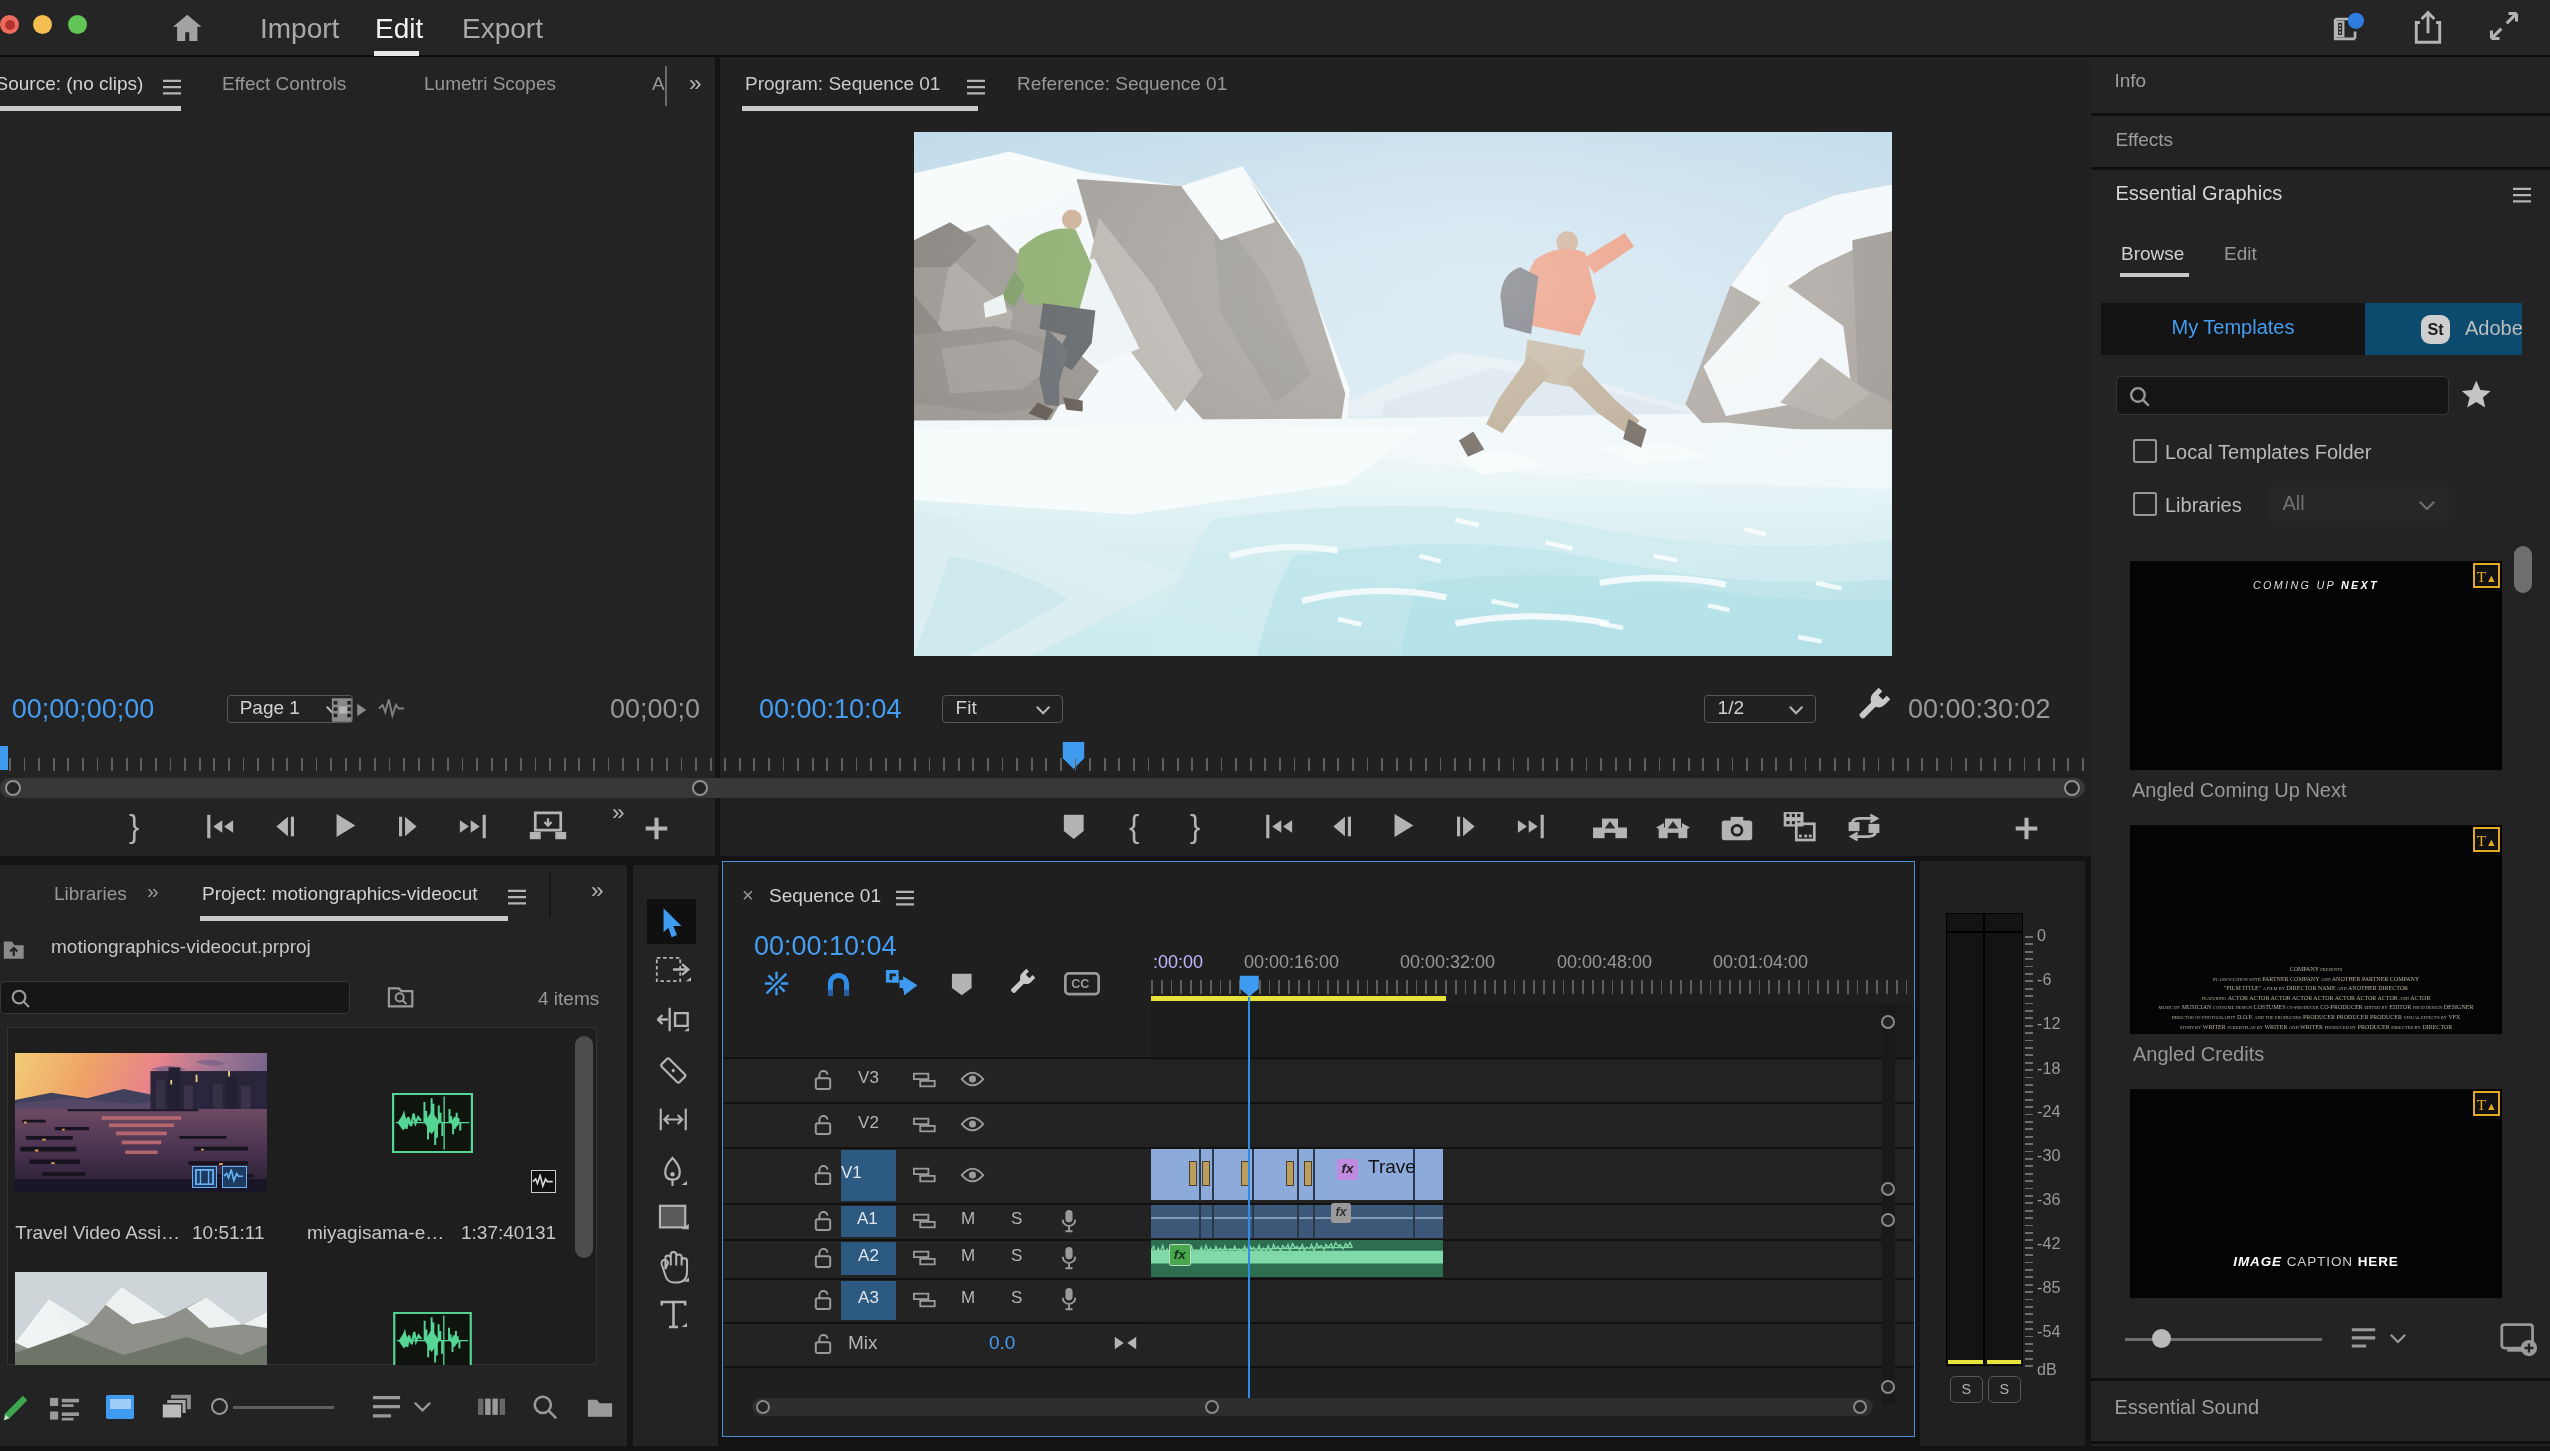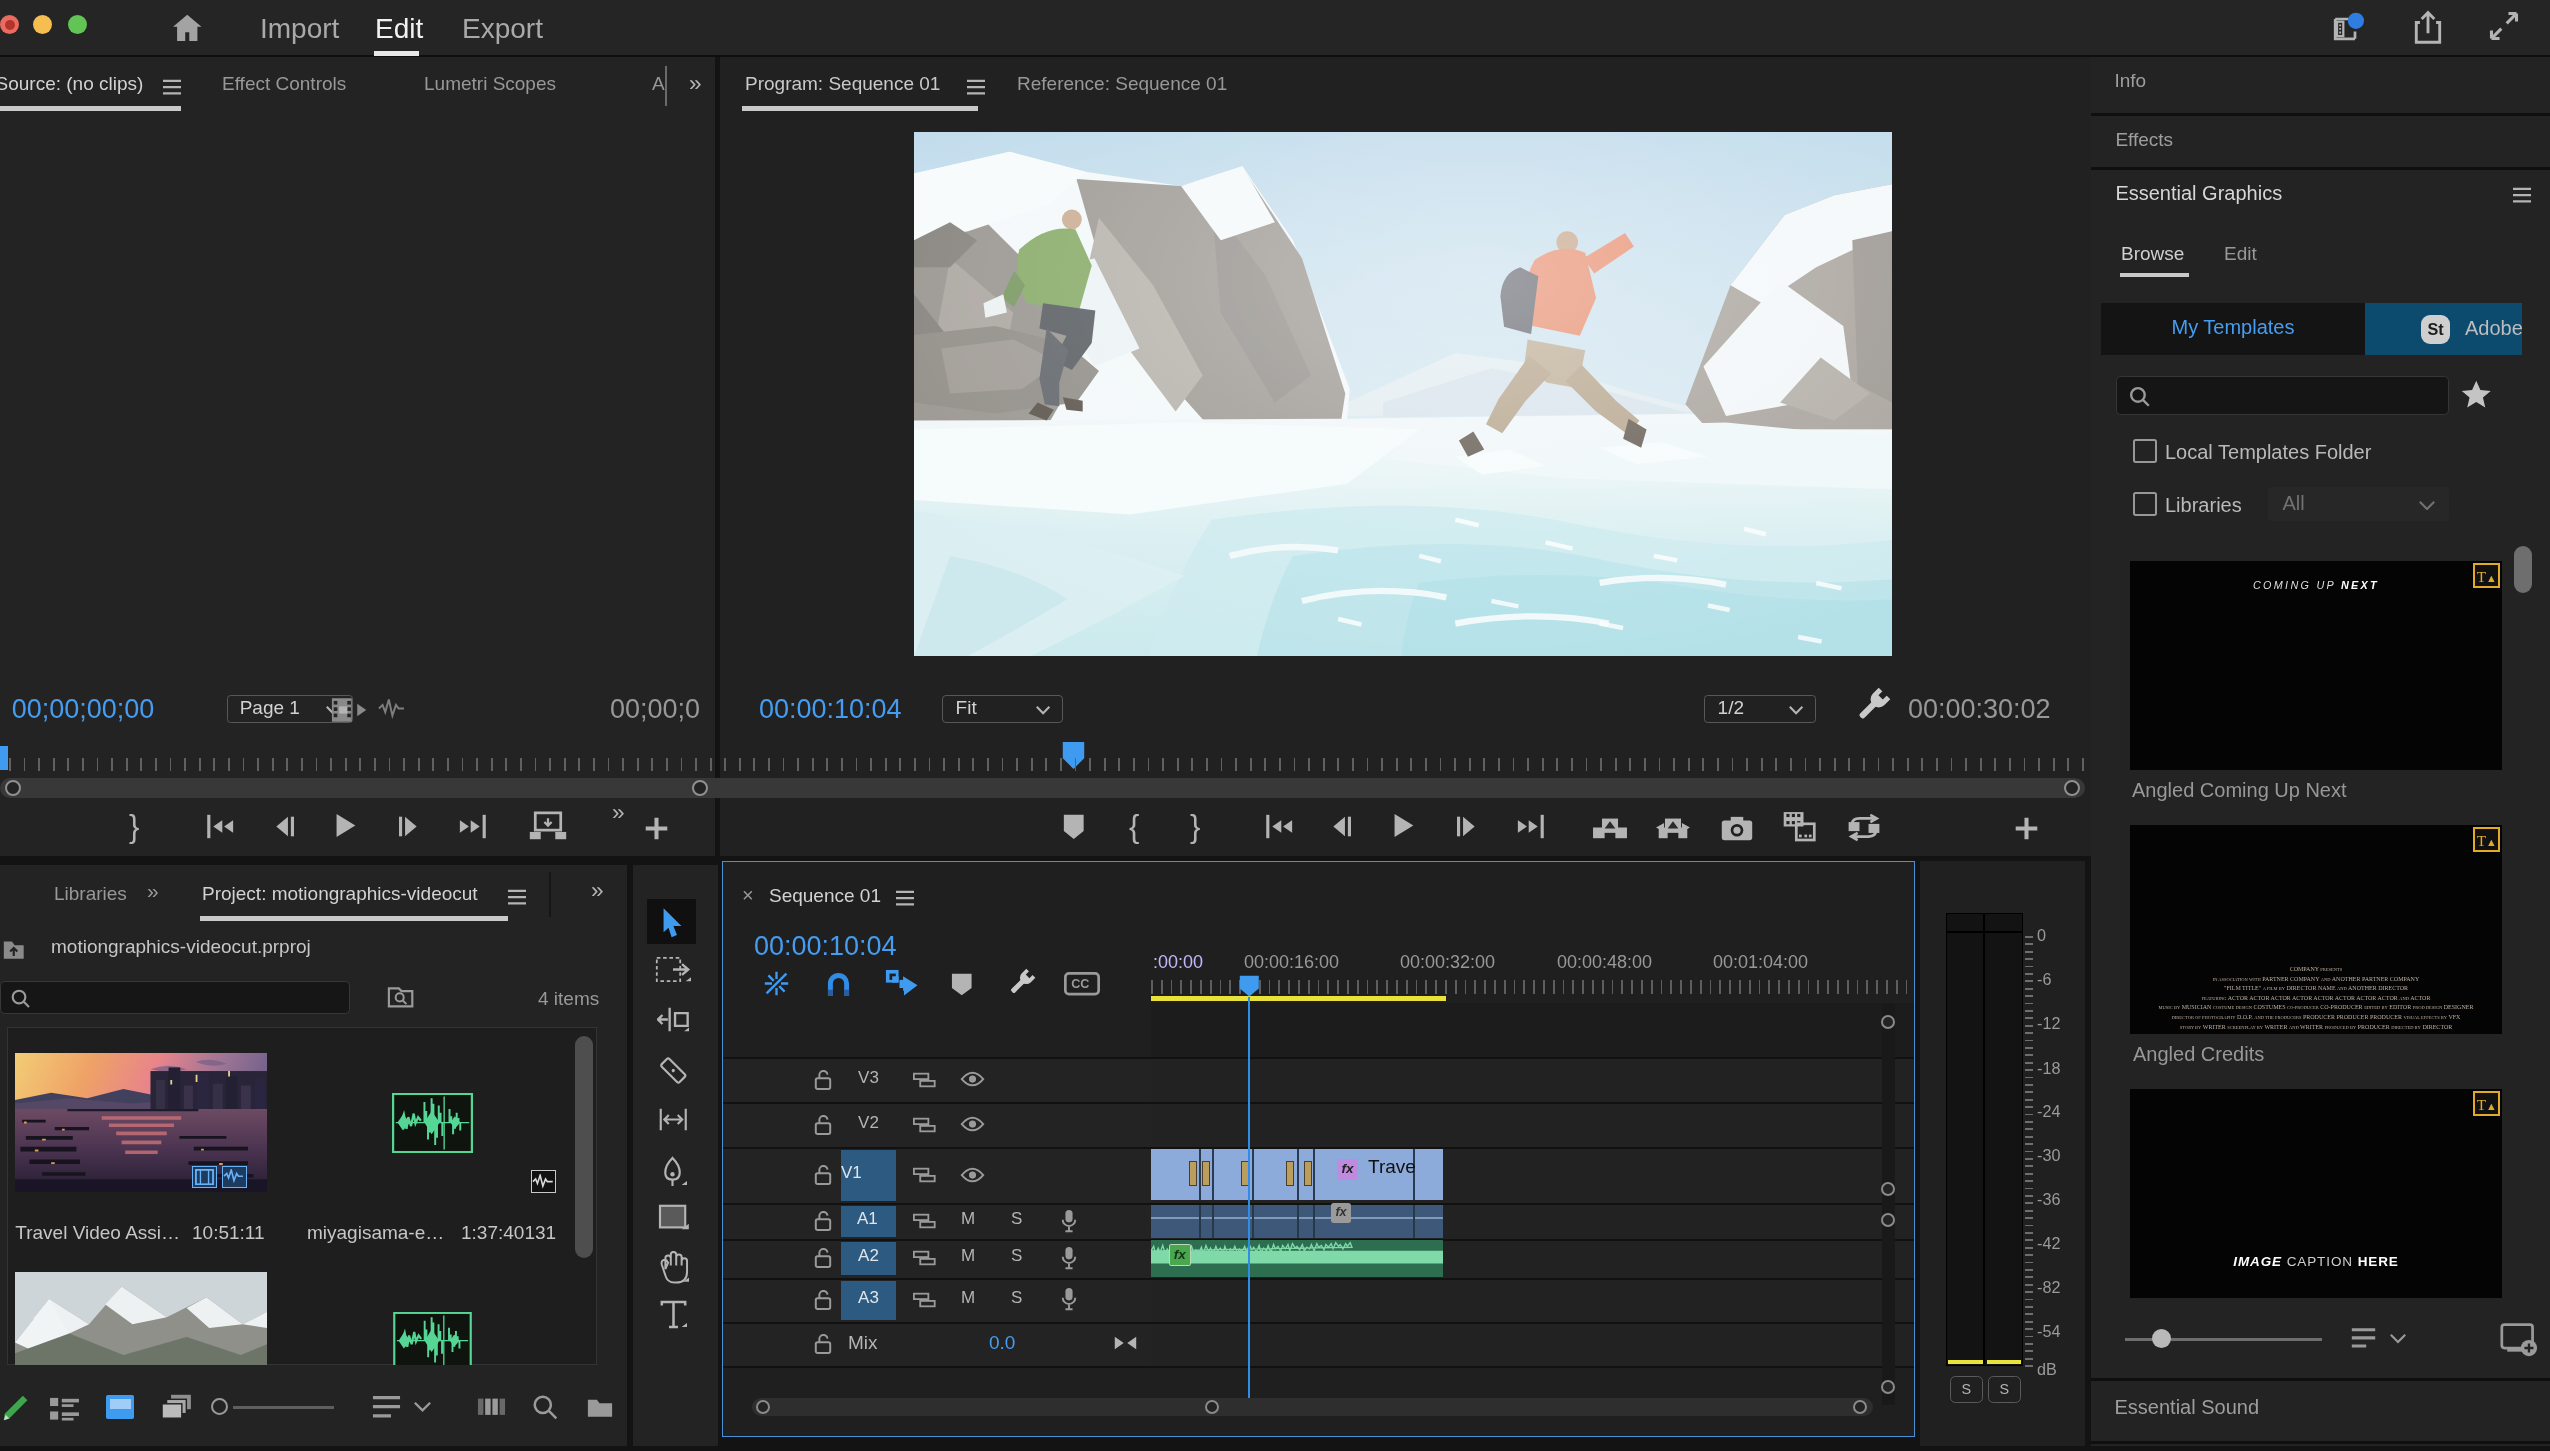--- a/index.html
+++ b/index.html
@@ -809,19 +809,19 @@
   <div class="a" style="left:67px;top:499px;width:34px;height:3.6px;background:#e8e23a"></div>
   <div class="a" style="left:105px;top:75px;width:8.1px;height:435px;background:repeating-linear-gradient(180deg,#6e6e6e 0 1.8px,transparent 1.8px 7.4px)"></div>
 <div class="a" style="left:117px;top:65px;font-size:16.2px;color:#9a9a9a">0</div>
 <div class="a" style="left:117px;top:109px;font-size:16.2px;color:#9a9a9a">-6</div>
 <div class="a" style="left:117px;top:153px;font-size:16.2px;color:#9a9a9a">-12</div>
 <div class="a" style="left:117px;top:198px;font-size:16.2px;color:#9a9a9a">-18</div>
 <div class="a" style="left:117px;top:241px;font-size:16.2px;color:#9a9a9a">-24</div>
 <div class="a" style="left:117px;top:285px;font-size:16.2px;color:#9a9a9a">-30</div>
 <div class="a" style="left:117px;top:329px;font-size:16.2px;color:#9a9a9a">-36</div>
 <div class="a" style="left:117px;top:373px;font-size:16.2px;color:#9a9a9a">-42</div>
-<div class="a" style="left:117px;top:417px;font-size:16.2px;color:#9a9a9a">-82</div>
+<div class="a" style="left:117px;top:417px;font-size:16.2px;color:#9a9a9a">-85</div>
 <div class="a" style="left:117px;top:461px;font-size:16.2px;color:#9a9a9a">-54</div>
 <div class="a" style="left:117px;top:499px;font-size:16.2px;color:#9a9a9a">dB</div>
 <div class="a" style="left:30px;top:515px;width:32.5px;height:27px;border:1.8px solid #5a5a5a;border-radius:5.4px;text-align:center;font-size:14.4px;line-height:25px;color:#b4b4b4">S</div>
 <div class="a" style="left:68px;top:515px;width:32.5px;height:27px;border:1.8px solid #5a5a5a;border-radius:5.4px;text-align:center;font-size:14.4px;line-height:25px;color:#b4b4b4">S</div>
 </div>
 
 
 </body></html>

